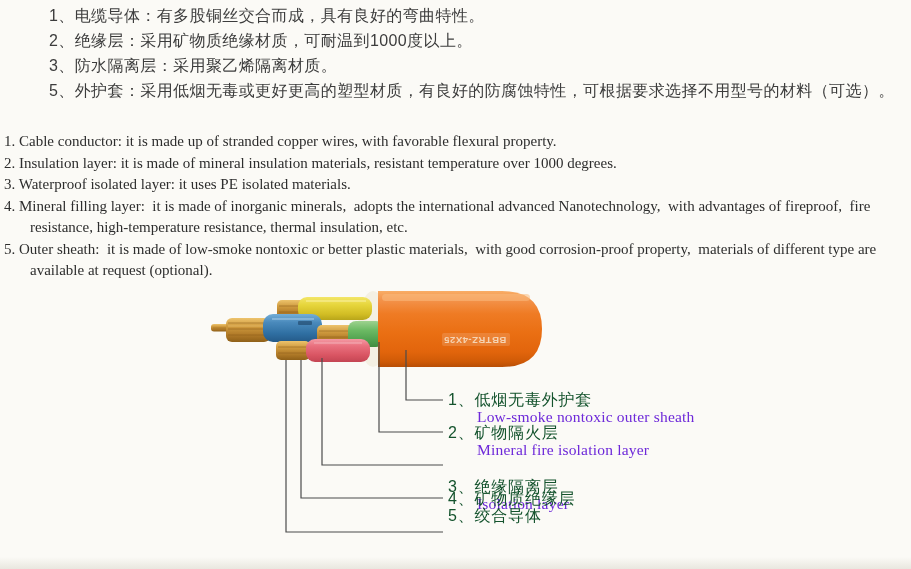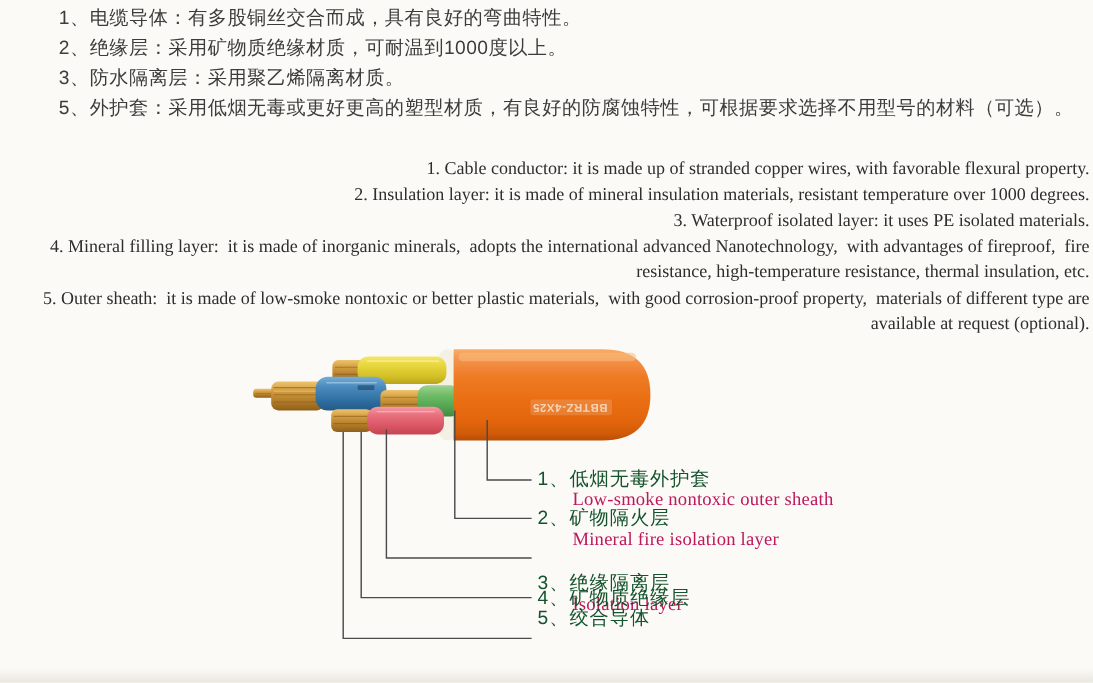--- a/index.html
+++ b/index.html
@@ -13,29 +13,29 @@
   .cn-specs{position:absolute;left:7px;top:3px;width:900px;margin-left:42px;}
   .cn-specs .line{
     font-size:16px;line-height:25px;letter-spacing:.4px;color:#3c3c3c;
     white-space:nowrap;
   }
   
   .en-specs{
     position:absolute;left:4px;top:131px;width:904px;
     font-family:"Liberation Serif",serif;font-size:15px;line-height:21.5px;color:#2d2d2d;
   }
-  .en-specs .item{padding-left:26px;text-indent:-26px;white-space:pre-wrap;text-align:right;}
+  .en-specs .item{padding-left:26px;text-indent:-26px;white-space:pre-wrap;}
   
   .cable-svg{position:absolute;left:180px;top:285px;}
   
   .callout{position:absolute;left:448px;white-space:nowrap;}
   .callout .zh{font-size:16px;line-height:17px;letter-spacing:.8px;color:#14532d;}
   .callout .en2{
     font-family:"Liberation Serif",serif;font-size:15.5px;line-height:17px;
-    margin-left:29px;letter-spacing:.2px;color:#be185d;
+    margin-left:29px;letter-spacing:.2px;color:#6d28d9;
   }
   .bottom-edge{
     position:absolute;left:0;top:557px;width:911px;height:12px;
     background:linear-gradient(#fbfaf6,#e9e7df);
   }
 </style>
 </head>
 <body>
 
 <div class="cn-specs">

